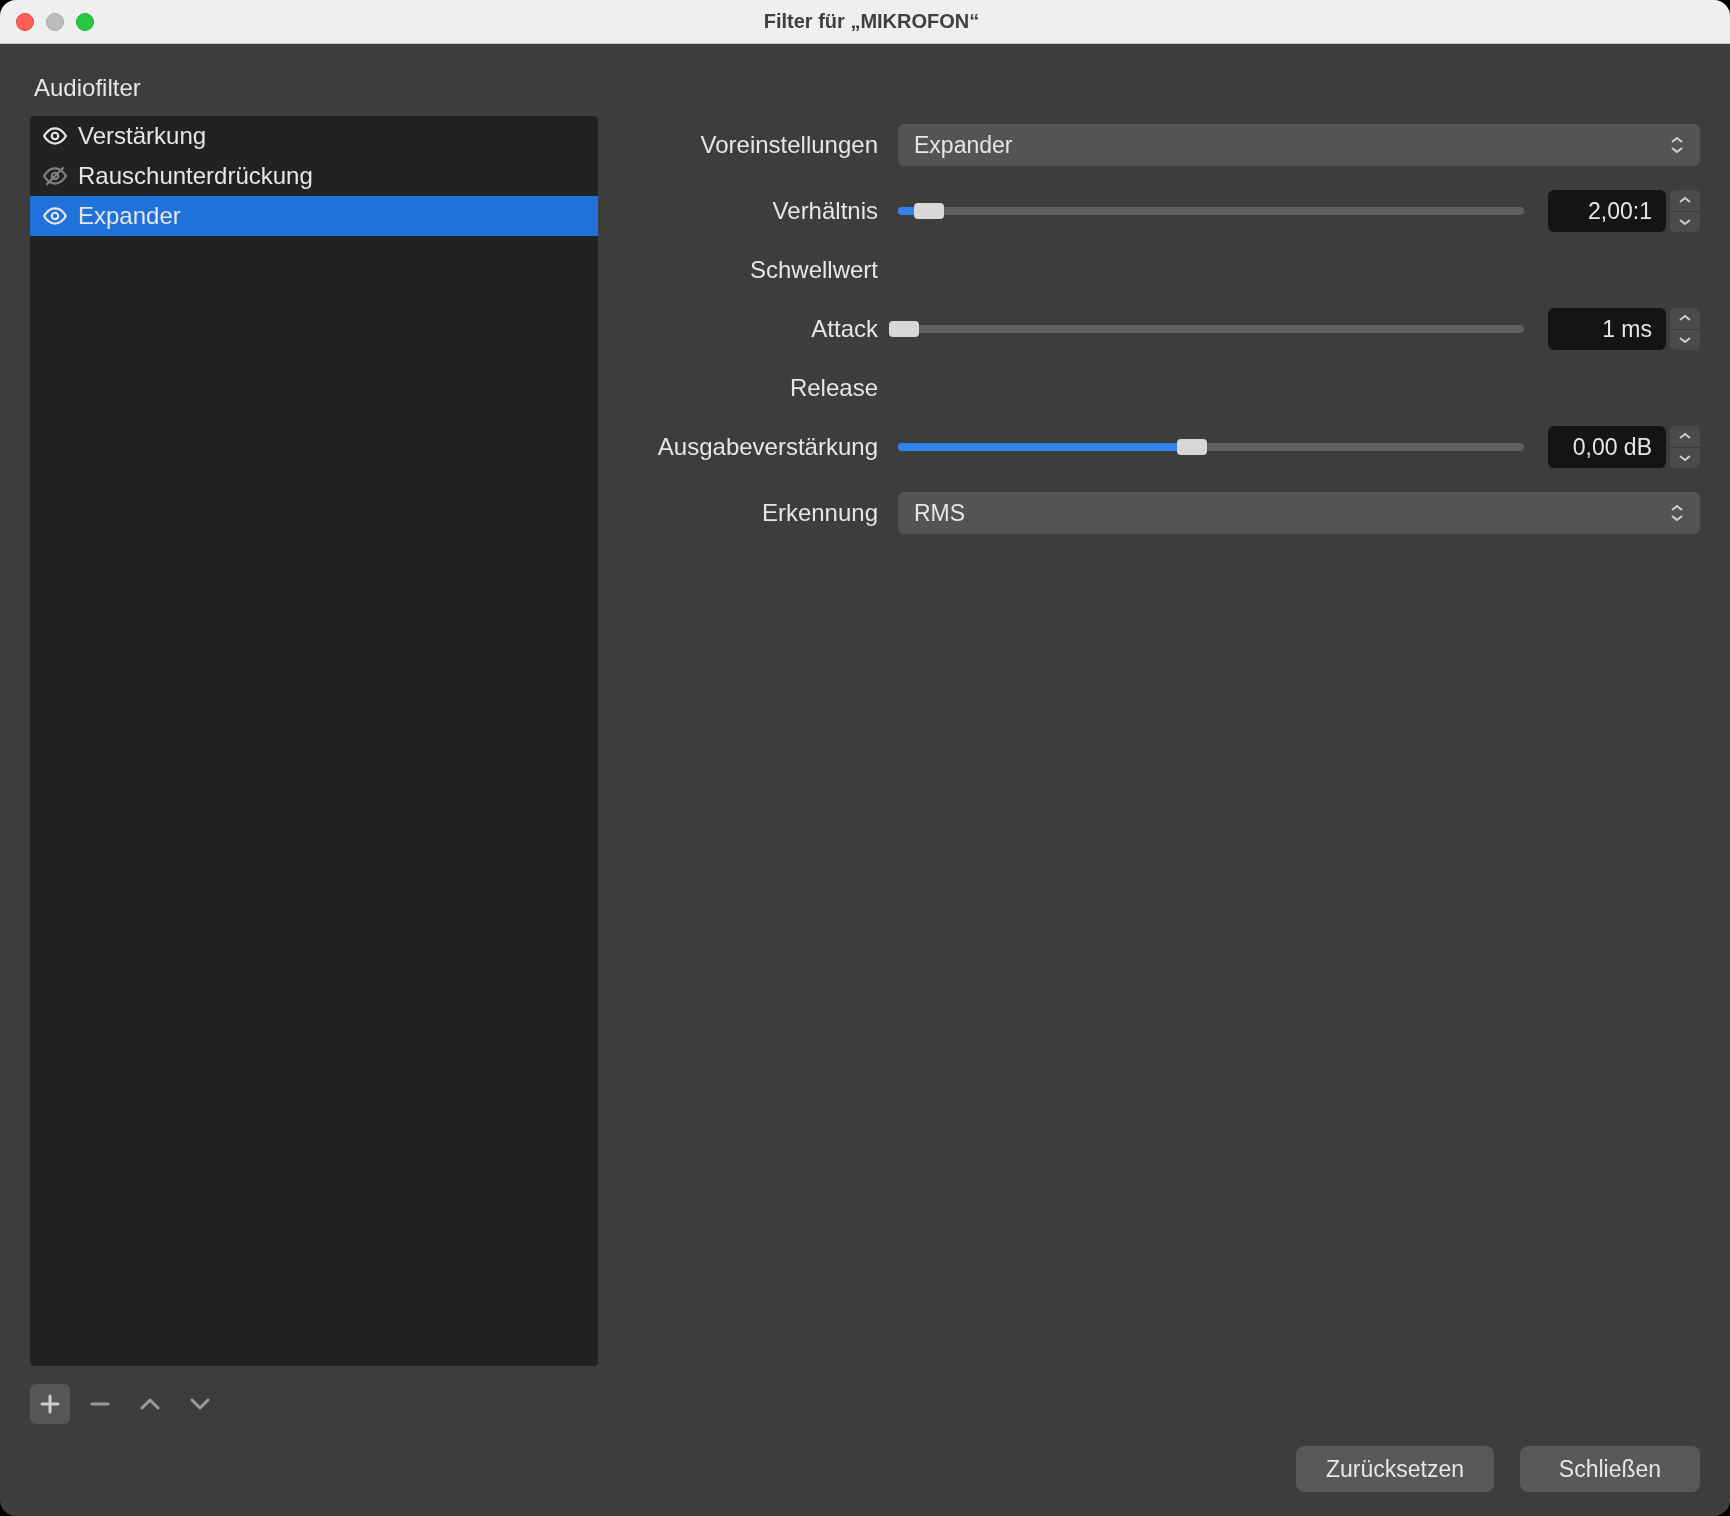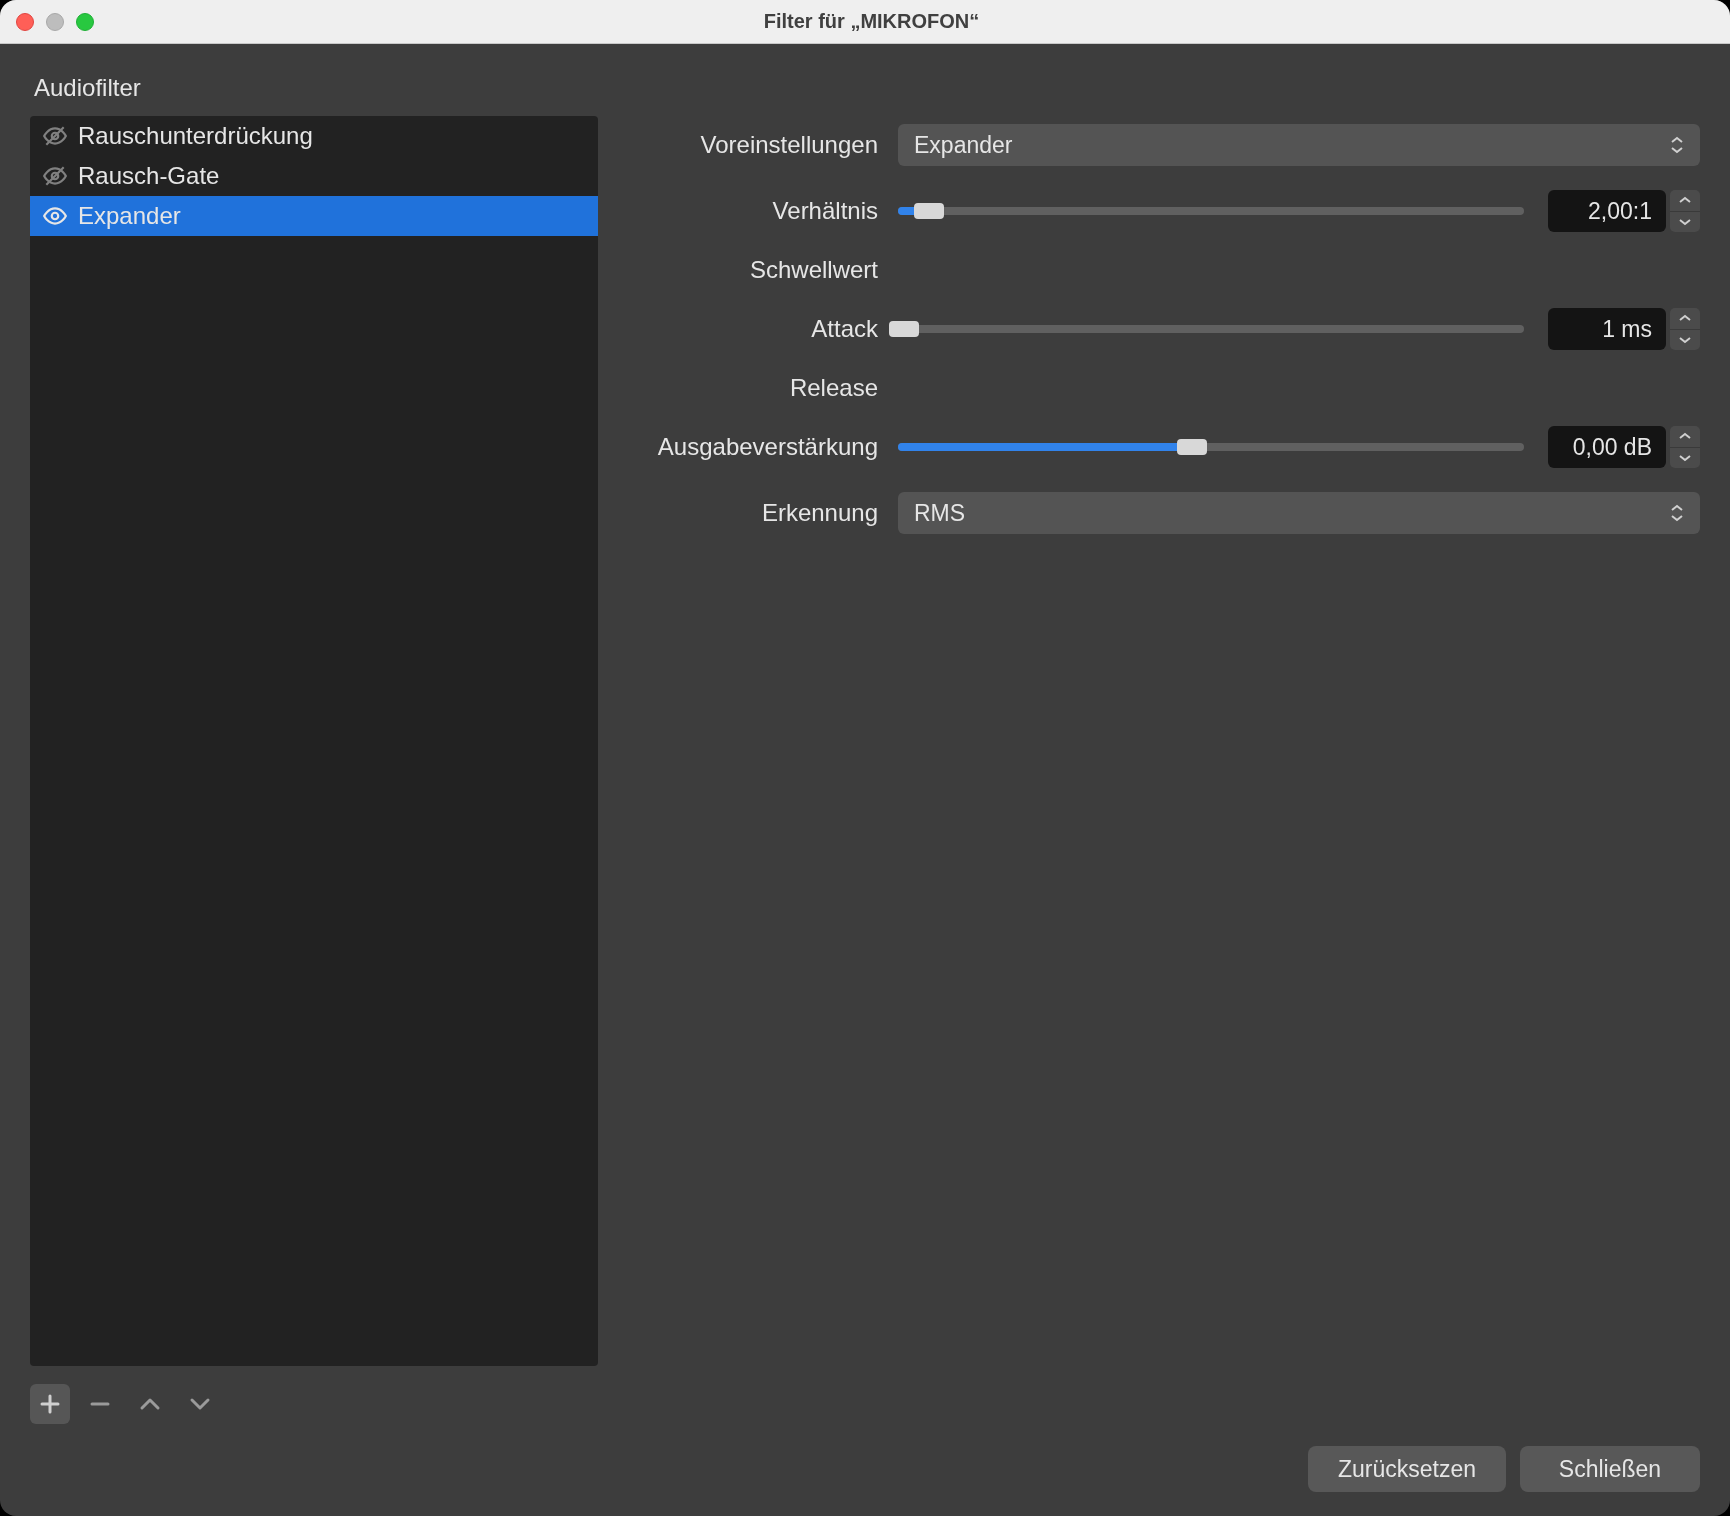--- a/index.html
+++ b/index.html
@@ -90,21 +90,21 @@
   .value {
     min-width:118px; height:42px; background:var(--bg-input);
     border-radius:6px; display:flex; align-items:center; justify-content:flex-end;
     padding:13px 14px; font-size:23px; color:var(--text);
   }
   .stepper { width:30px; margin-left:4px; display:flex; flex-direction:column; background:#4b4b4b; border-radius:5px; overflow:hidden; }
   .step { flex:1; display:flex; align-items:center; justify-content:center; cursor:pointer; }
   .step:first-child { border-bottom:1px solid #3a3a3a; }
   .step svg { width:12px; height:8px; }
   
-  .footer { display:flex; justify-content:flex-end; gap:14px; padding:0 30px 24px 30px; }
+  .footer { display:flex; justify-content:flex-end; gap:26px; padding:0 30px 24px 30px; }
   .btn {
     height:46px; padding:0 30px; background:var(--bg-button); border-radius:8px;
     display:flex; align-items:center; justify-content:center;
     font-size:23px; color:var(--text); cursor:pointer; min-width:180px;
   }
 </style>
 </head>
 <body>
 
 <div class="window">
@@ -117,42 +117,41 @@
     </div>
     <div class="title">Filter für „MIKROFON“</div>
   </div>
 
   <div class="body">
 
     <div class="leftcol">
       <div class="section-label">Audiofilter</div>
       <div class="sidebar">
 
+        <div class="filter-item">
+          <span class="eye">
+            <svg viewBox="0 0 24 24" fill="none">
+                <path class="stroke" d="M2 12s3.5-7 10-7 10 7 10 7-3.5 7-10 7S2 12 2 12Z" stroke-width="2"></path>
+                <circle class="stroke" cx="12" cy="12" r="3" stroke-width="2"></circle>
+              </svg>
+          </span>
+          <span class="label">Verstärkung</span>
+        </div>
 
         <div class="filter-item">
           <span class="eye disabled">
             <svg viewBox="0 0 24 24" fill="none">
                 <path class="stroke" d="M2 12s3.5-7 10-7 10 7 10 7-3.5 7-10 7S2 12 2 12Z" stroke-width="2"></path>
                 <circle class="stroke" cx="12" cy="12" r="3" stroke-width="2"></circle>
                 <line class="stroke" x1="4" y1="20" x2="20" y2="4" stroke-width="2"></line>
               </svg>
           </span>
           <span class="label">Rauschunterdrückung</span>
         </div>
 
-        <div class="filter-item">
-          <span class="eye disabled">
-            <svg viewBox="0 0 24 24" fill="none">
-                <path class="stroke" d="M2 12s3.5-7 10-7 10 7 10 7-3.5 7-10 7S2 12 2 12Z" stroke-width="2"></path>
-                <circle class="stroke" cx="12" cy="12" r="3" stroke-width="2"></circle>
-                <line class="stroke" x1="4" y1="20" x2="20" y2="4" stroke-width="2"></line>
-              </svg>
-          </span>
-          <span class="label">Rausch-Gate</span>
-        </div>
 
         <div class="filter-item selected">
           <span class="eye">
             <svg viewBox="0 0 24 24" fill="none">
                 <path class="stroke" d="M2 12s3.5-7 10-7 10 7 10 7-3.5 7-10 7S2 12 2 12Z" stroke-width="2"></path>
                 <circle class="stroke" cx="12" cy="12" r="3" stroke-width="2"></circle>
               </svg>
           </span>
           <span class="label">Expander</span>
         </div>

